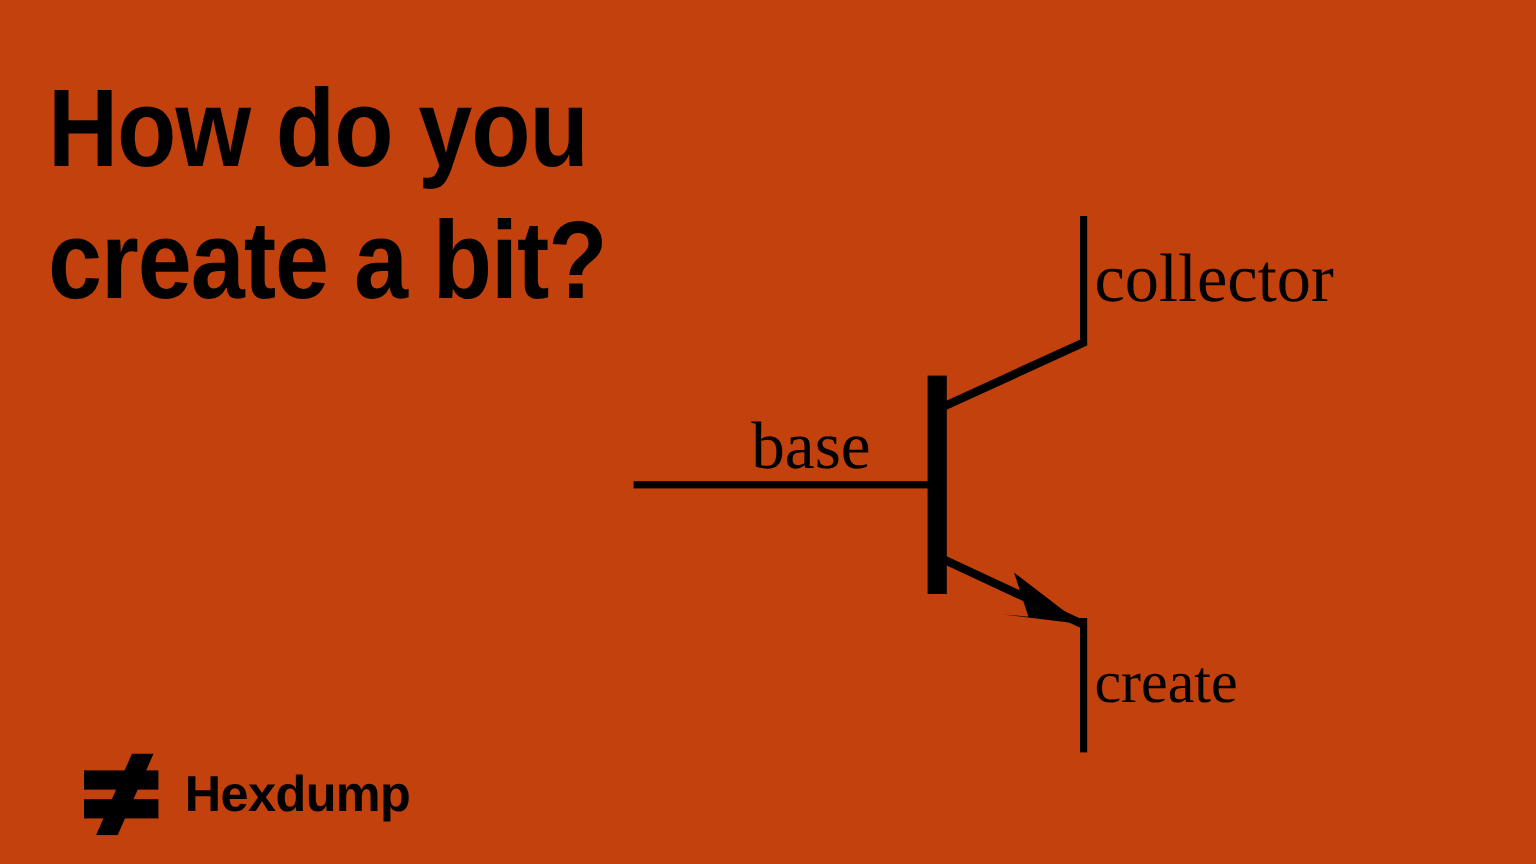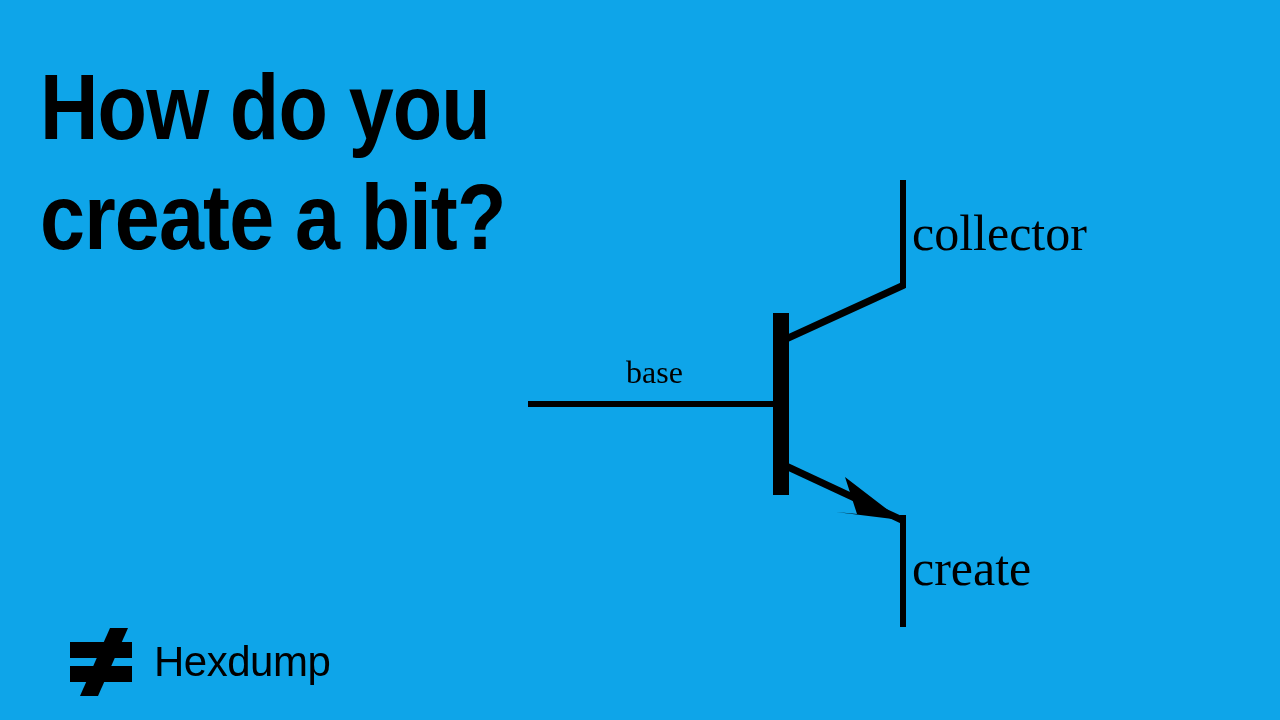--- a/index.html
+++ b/index.html
@@ -5,21 +5,21 @@
 <style>
   html, body {
     margin: 0;
     padding: 0;
     background: #ffffff;
   }
   #slide {
     position: relative;
     width: 1280px;
     height: 720px;
-    background: #0ea5e9;
+    background: #c2410c;
     overflow: hidden;
     font-family: "Liberation Sans", sans-serif;
   }
 
   
   #title-block {
     position: absolute;
     left: 40px;
     top: 52px;
     width: 620px;
@@ -48,53 +48,53 @@
   .sch-label {
     position: absolute;
     font-family: "Liberation Serif", "DejaVu Serif", serif;
     font-weight: 400;
     color: #000000;
     white-space: nowrap;
   }
   #label-collector {
     left: 912px;
     top: 208px;
-    font-size: 50px;
+    font-size: 57px;
     line-height: 50px;
   }
   #label-emitter {
     left: 912px;
     top: 543px;
     font-size: 50px;
     line-height: 50px;
   }
   #label-base {
     left: 626px;
     top: 348px;
-    font-size: 32px;
+    font-size: 56px;
     line-height: 48px;
   }
 
   
   #brand {
     position: absolute;
     left: 68px;
     top: 628px;
     display: flex;
     align-items: center;
     gap: 14px;
   }
   #brand-mark {
     width: 72px;
     height: 68px;
     display: block;
   }
   #brand-name {
     font-family: "Liberation Sans", sans-serif;
-    font-weight: 400;
+    font-weight: 700;
     font-size: 42px;
     line-height: 42px;
     letter-spacing: -0.5px;
     color: #000000;
   }
 </style>
 </head>
 <body>
 
 <div id="slide">

